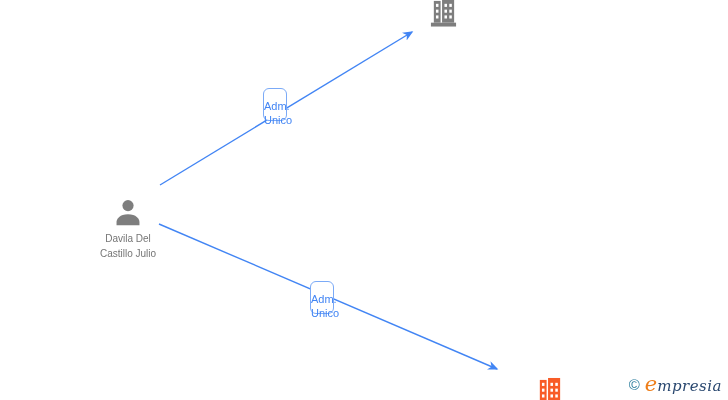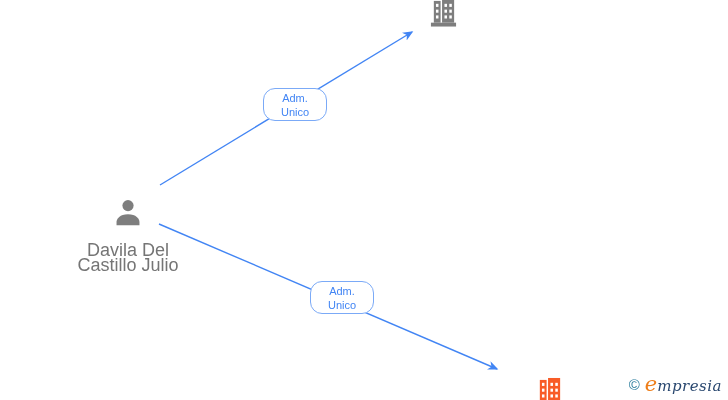--- a/index.html
+++ b/index.html
@@ -17,44 +17,44 @@
     width: 728px; height: 400px;
   }
   .edge { stroke: var(--edge-blue); stroke-width: 1.4; fill: none; }
 
   .node { position: absolute; text-align: center; }
   .node .icon { display: block; }
 
   #person-node { left: 58px; top: 196px; width: 140px; }
   #person-node .icon { margin: 0 auto; width: 32px; height: 32px; color: var(--node-gray); }
   #person-name {
-    margin-top: 15px;
-    font-size: 18px;
+    margin-top: 3px;
+    font-size: 10px;
     line-height: 15px;
     color: var(--text-gray);
   }
   #person-name span { display: block; }
 
   #company-top { left: 429px; top: -2px; width: 29px; height: 30px; color: var(--node-gray); }
   #company-bottom { left: 535px; top: 377px; width: 29px; height: 30px; color: var(--node-orange); }
   .building-svg { width: 100%; height: 100%; display: block; }
 
   .edge-label {
     position: absolute;
-    width: 64px;
+    width: 24px;
     height: 33px;
     box-sizing: border-box;
     background: #fff;
     border: 1.5px solid var(--label-border);
-    border-radius: 12px;
+    border-radius: 6px;
     color: var(--edge-blue);
     font-size: 11px;
     line-height: 14px;
     text-align: center;
-    padding-top: 2px;
+    padding-top: 10px;
   }
   .edge-label span { display: block; }
   #edge-label-1 { left: 263px; top: 88px; }
   #edge-label-2 { left: 310px; top: 281px; }
 
   #footer-logo {
     position: absolute;
     right: 6px;
     bottom: 4px;
     display: flex;

